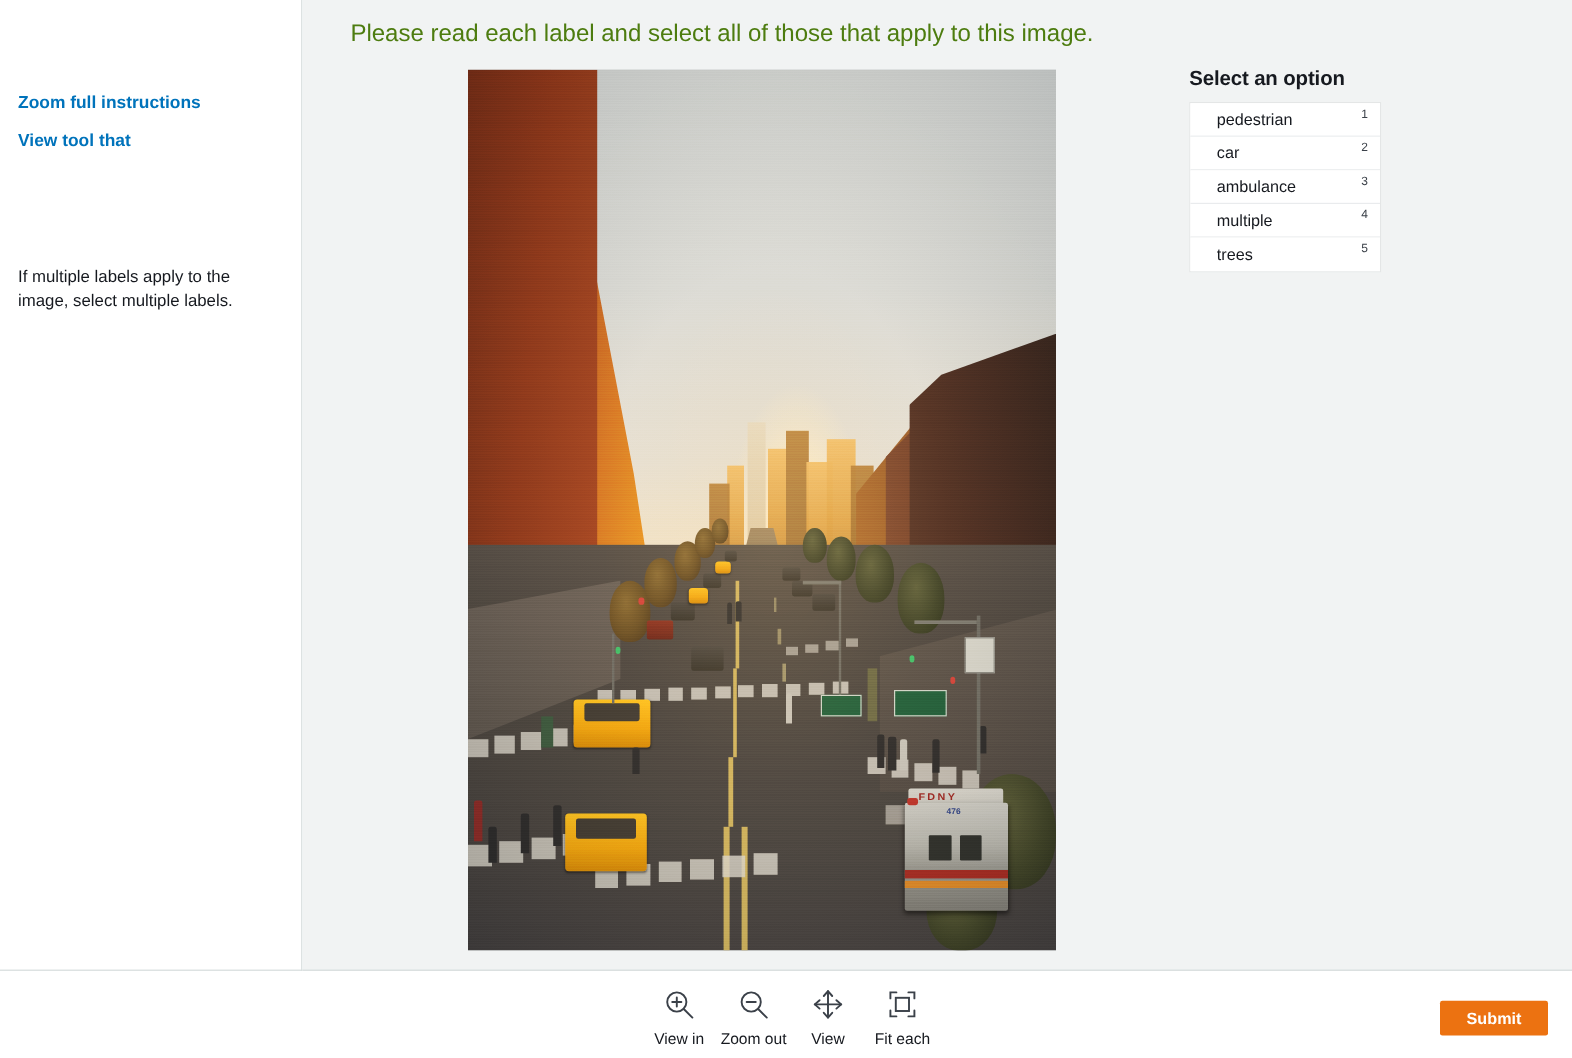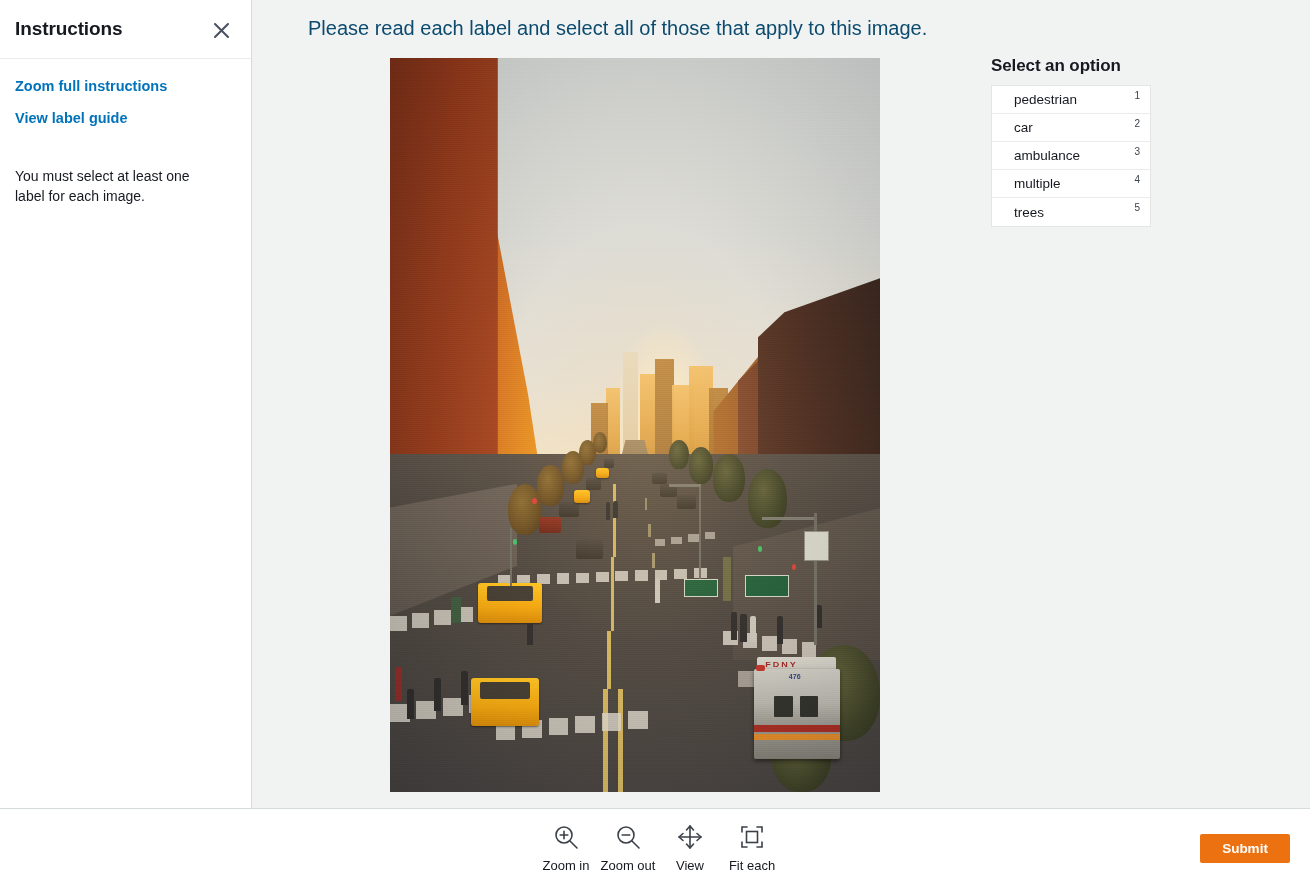--- a/index.html
+++ b/index.html
@@ -335,39 +335,29 @@
     cursor: pointer;
     font-family: "Liberation Sans", sans-serif;
   }
 </style>
 </head>
 <body>
 
 <div id="app">
 
   <aside id="sidebar">
-    <div id="sidebar-header">
-      <div id="instructions-title">Instructions</div>
-      <button id="close-icon-btn">
-        <span>
-          <svg width="17" height="17" viewBox="0 0 17 17">
-            <path d="M2 2 L15 15 M15 2 L2 15" stroke="#4a5160" stroke-width="2.1" stroke-linecap="round" fill="none"></path>
-          </svg>
-        </span>
-      </button>
-    </div>
 
     <a id="link-full" class="side-link">Zoom full instructions</a>
-    <a id="link-guide" class="side-link">View label guide</a>
-
-    <p id="para-1" class="side-para">You must select at least one label for each image.</p>
+    <a id="link-guide" class="side-link">View tool that</a>
+
+    <p id="para-2" class="side-para">If multiple labels apply to the image, select multiple labels.</p>
   </aside>
 
   <main id="main">
-    <h1 id="page-title-main" style="position:absolute;left:56px;top:17px;font-size:20px;font-weight:normal;color:#0c4a6e;margin:0;">Please read each label and select all of those that apply to this image.</h1>
+    <h1 id="page-title-main" style="position:absolute;left:40px;top:17px;font-size:20px;font-weight:normal;color:#4d7c0f;margin:0;">Please read each label and select all of those that apply to this image.</h1>
 
     <div id="photo-frame">
       <div id="photo">
 
         <div class="sky"></div>
         <div class="vanish-glow"></div>
 
         <div class="tw pale" style="left:47.5%;top:40%;width:3.2%;height:15%;"></div>
         <div class="tw" style="left:51%;top:43%;width:3%;height:13%;"></div>
         <div class="tw dk" style="left:54%;top:41%;width:4%;height:16%;"></div>
@@ -642,21 +632,21 @@
     <div id="tools">
 
       <div class="tool">
         <span class="tool-icon">
           <svg width="28" height="28" viewBox="0 0 28 28">
             <circle cx="12" cy="12" r="8" stroke="#3b4149" stroke-width="1.6" fill="none"></circle>
             <path d="M18 18 L25 25" stroke="#3b4149" stroke-width="1.6" stroke-linecap="round"></path>
             <path d="M12 8.2 L12 15.8 M8.2 12 L15.8 12" stroke="#3b4149" stroke-width="1.6" stroke-linecap="round"></path>
           </svg>
         </span>
-        <span class="tool-label">Zoom in</span>
+        <span class="tool-label">View in</span>
       </div>
 
       <div class="tool">
         <span class="tool-icon">
           <svg width="28" height="28" viewBox="0 0 28 28">
             <circle cx="12" cy="12" r="8" stroke="#3b4149" stroke-width="1.6" fill="none"></circle>
             <path d="M18 18 L25 25" stroke="#3b4149" stroke-width="1.6" stroke-linecap="round"></path>
             <path d="M8.2 12 L15.8 12" stroke="#3b4149" stroke-width="1.6" stroke-linecap="round"></path>
           </svg>
         </span>

